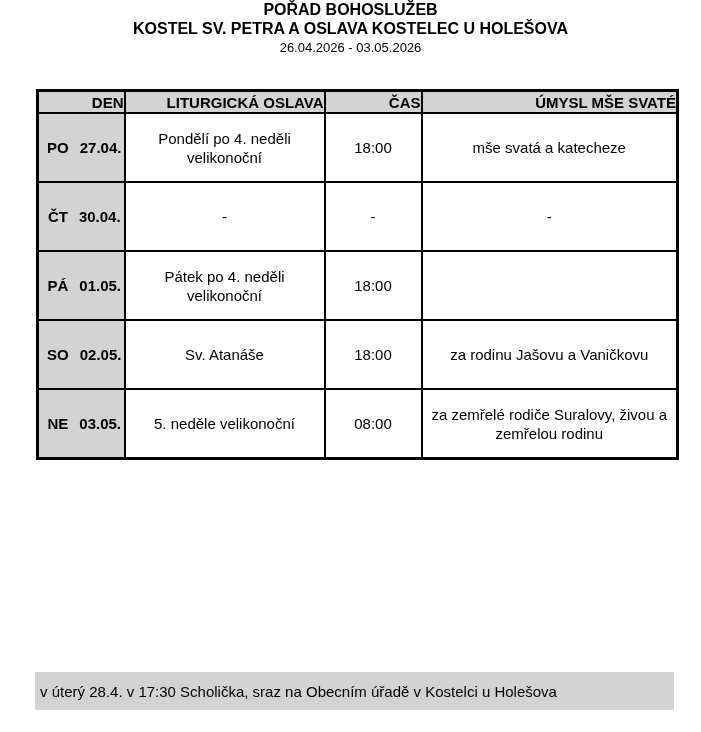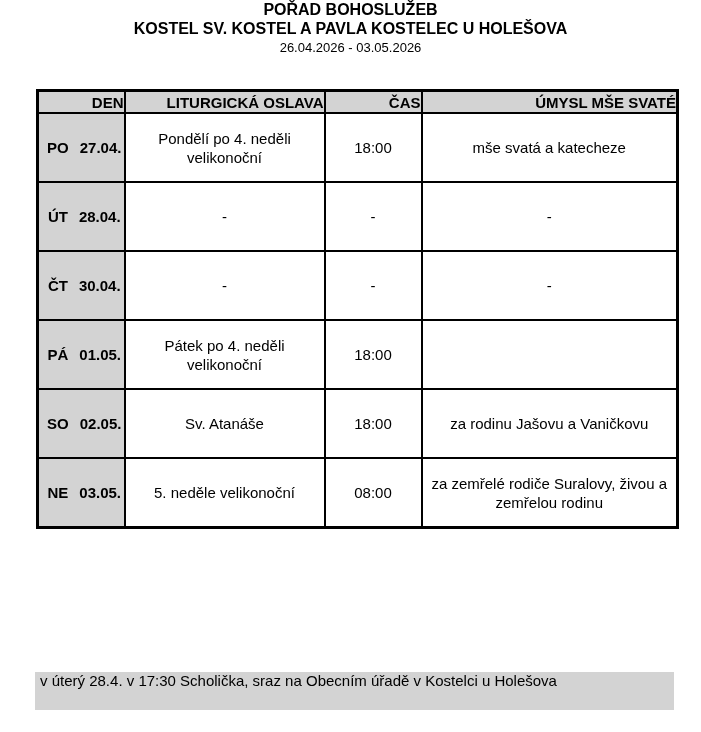--- a/index.html
+++ b/index.html
@@ -83,32 +83,32 @@
 
   
   .note {
     position: absolute;
     left: 35px;
     top: 672px;
     width: 639px;
     height: 38px;
     background: #d3d3d3;
     display: flex;
-    align-items: flex-start;
+    align-items: center;
     box-sizing: border-box;
     padding-left: 5px;
     font-size: 15px;
   }
 </style>
 </head>
 <body>
 
 <div class="titles">
   <div class="title-line1">POŘAD BOHOSLUŽEB</div>
-  <div class="title-line2">KOSTEL SV. KOSTEL A PAVLA KOSTELEC U HOLEŠOVA</div>
+  <div class="title-line2">KOSTEL SV. PETRA A OSLAVA KOSTELEC U HOLEŠOVA</div>
   <div class="title-line3">26.04.2026 - 03.05.2026</div>
 </div>
 
 <table class="schedule">
   <colgroup>
     <col style="width:87px">
     <col style="width:200px">
     <col style="width:97px">
     <col style="width:256px">
   </colgroup>
@@ -119,26 +119,20 @@
       <th>ČAS</th>
       <th>ÚMYSL MŠE SVATÉ</th>
     </tr>
   </thead>
   <tbody>
     <tr>
       <td class="day-cell"><span>PO</span><span class="date">27.04.</span></td>
       <td class="celebration-cell">Pondělí po 4. neděli velikonoční</td>
       <td class="time-cell">18:00</td>
       <td class="intention-cell">mše svatá a katecheze</td>
-    </tr>
-    <tr>
-      <td class="day-cell"><span>ÚT</span><span class="date">28.04.</span></td>
-      <td class="celebration-cell">-</td>
-      <td class="time-cell">-</td>
-      <td class="intention-cell">-</td>
     </tr>
     <tr>
       <td class="day-cell"><span>ČT</span><span class="date">30.04.</span></td>
       <td class="celebration-cell">-</td>
       <td class="time-cell">-</td>
       <td class="intention-cell">-</td>
     </tr>
     <tr>
       <td class="day-cell"><span>PÁ</span><span class="date">01.05.</span></td>
       <td class="celebration-cell">Pátek po 4. neděli velikonoční</td>

